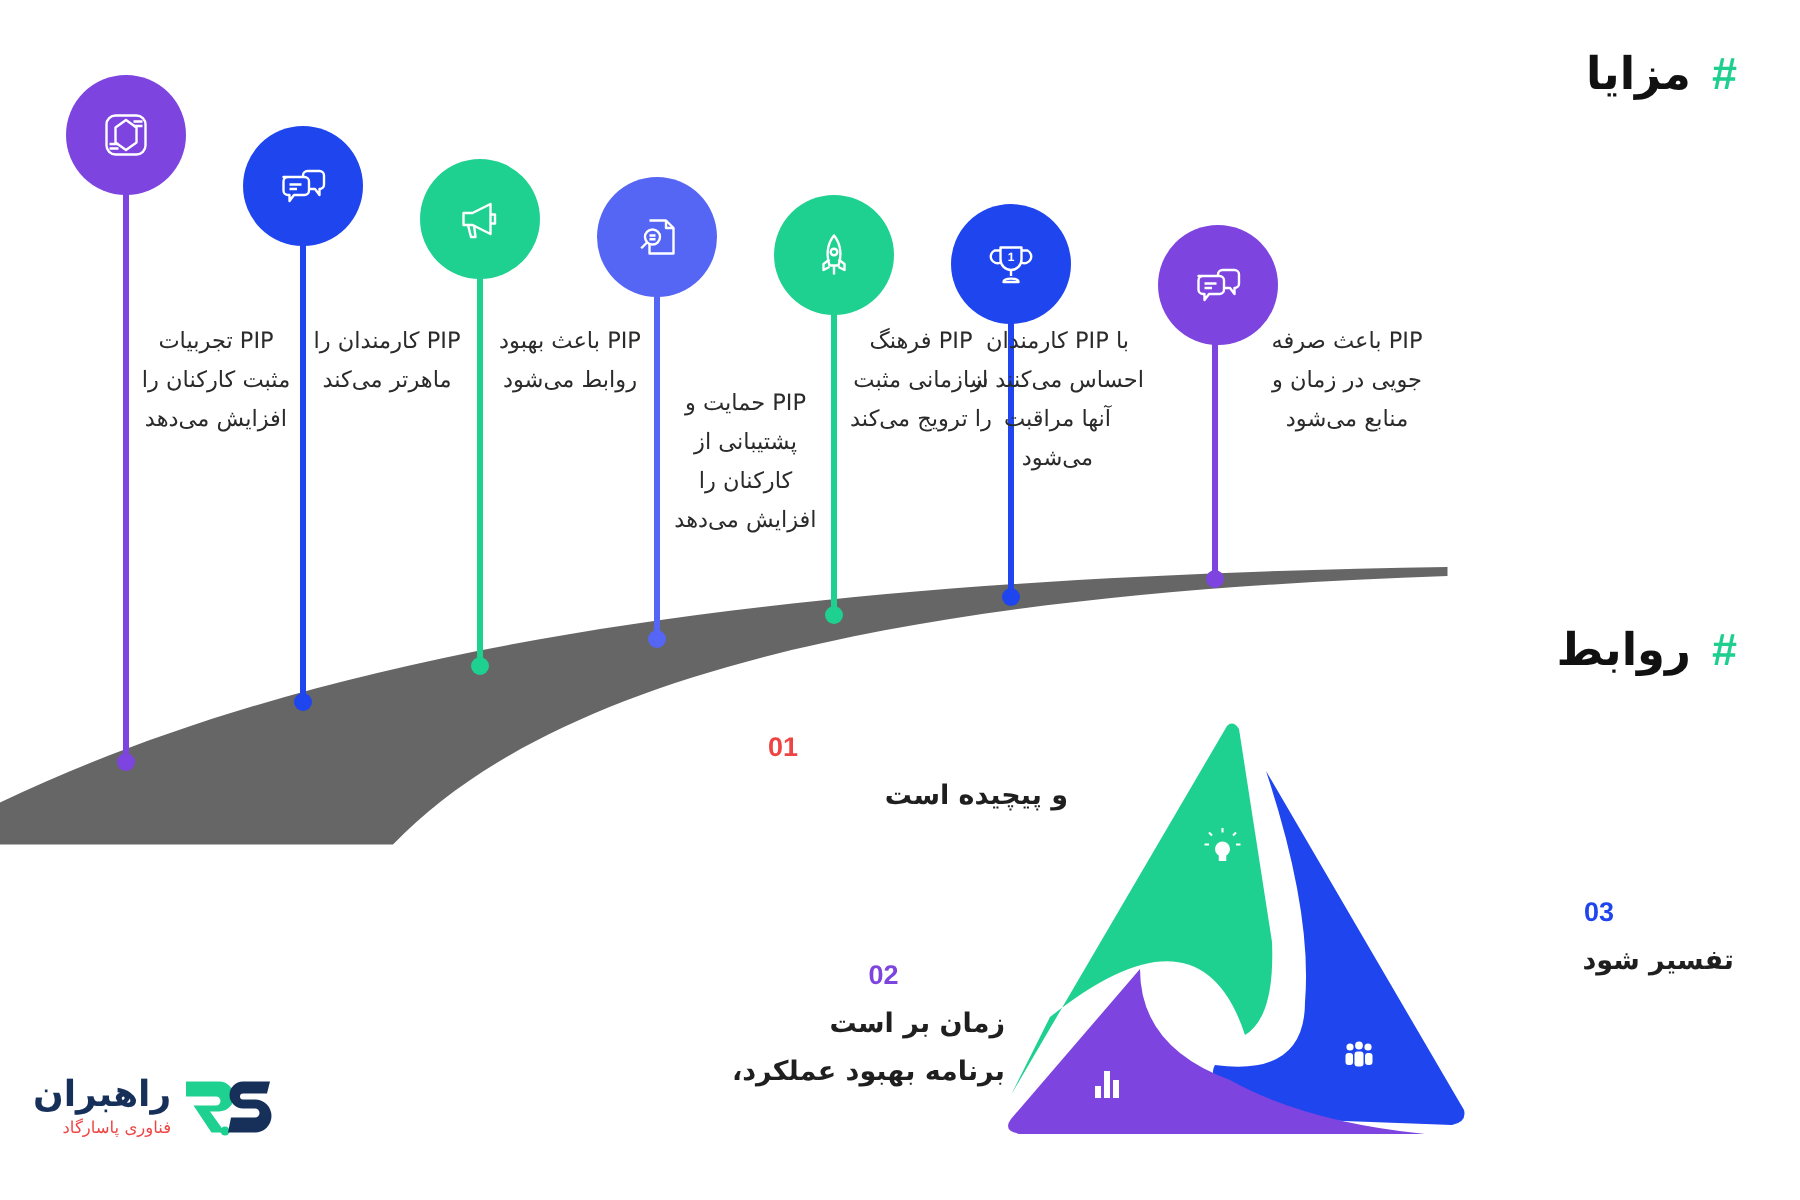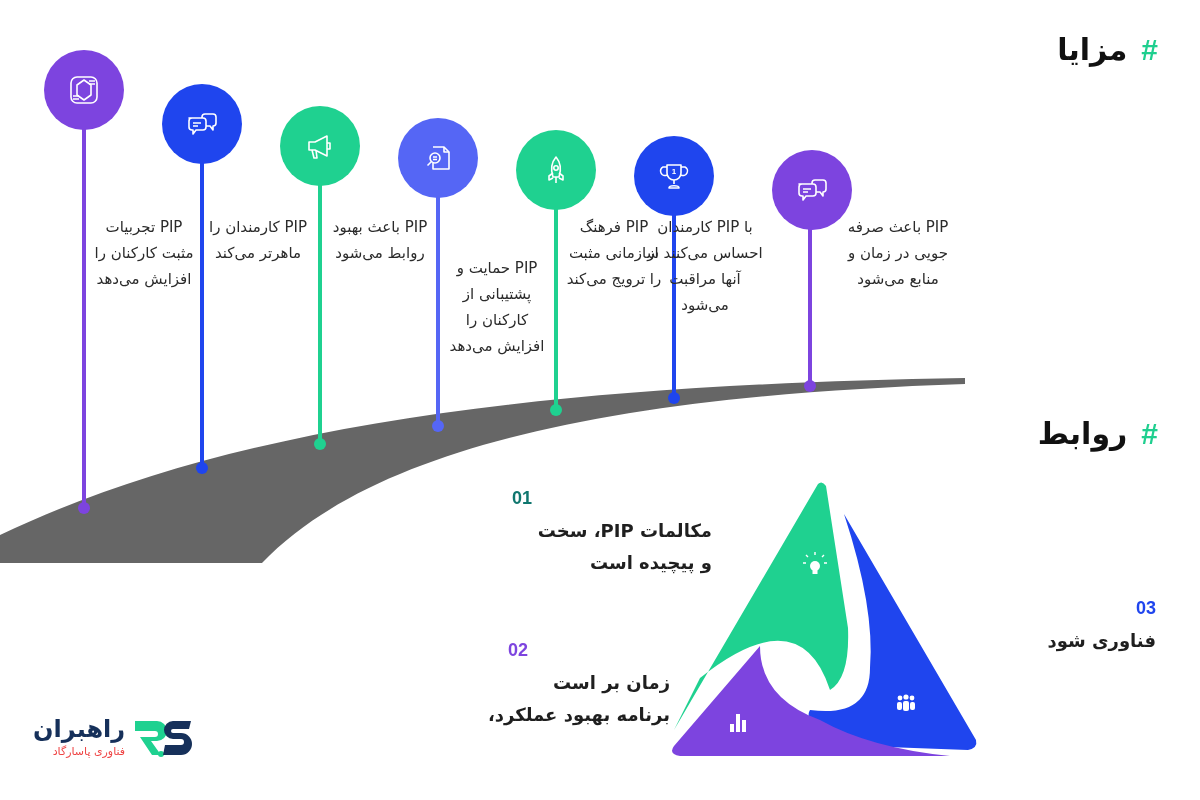--- a/index.html
+++ b/index.html
@@ -27,21 +27,21 @@
       position: absolute; direction: rtl; text-align: center; font-size: 15px;
       line-height: 26px; color: #2b2b2b; width: 110px;
     }
 
     .dis-item { position: absolute; direction: rtl; text-align: right; }
     .dis-item .num { font-family: "Liberation Sans", sans-serif; font-weight: bold; font-size: 18px; margin-bottom: 6px; }
     .dis-item .txt { font-size: 18px; line-height: 32px; color: #1f1f1f; font-weight: bold; }
 
     #tri-svg { position: absolute; left: 660px; top: 478px; width: 330px; height: 280px; }
 
-    .logo { position: absolute; left: 22px; top: 715px; display: flex; align-items: center; gap: 6px; margin-left: 11px; }
+    .logo { position: absolute; left: 22px; top: 715px; display: flex; align-items: center; gap: 6px; }
     .logo .logo-text { direction: rtl; text-align: right; }
     .logo .brand { font-size: 24px; font-weight: bold; color: #16305a; line-height: 28px; }
     .logo .sub { font-size: 11px; color: #ef4444; line-height: 18px; }
   </style>
 </head>
 <body>
 
 <div class="heading" style="right:42px; top:32px;">
   <span class="hash">#</span>
   <span>مزايا</span>
@@ -175,34 +175,33 @@
     <circle cx="-6" cy="-6" r="2.4"></circle>
       <circle cx="0" cy="-7" r="2.6"></circle>
       <circle cx="6" cy="-6" r="2.4"></circle>
     <rect x="-9" y="-2" width="5" height="8" rx="2"></rect>
     <rect x="-3" y="-3" width="6" height="10" rx="2"></rect>
     <rect x="4" y="-2" width="5" height="8" rx="2"></rect>
   </g>
 </svg>
 
 <div class="dis-item" style="right:488px; top:488px; width:200px;">
-  <div class="num" style="color:#0f766e; text-align:left;">01</div>
-  <div class="txt">مکالمات PIP، سخت</div>
+  <div class="num" style="color:#ef4444; text-align:left;">01</div>
   <div class="txt">و پیچیده است</div>
 </div>
 
 <div class="dis-item" style="right:530px; top:640px; width:200px;">
-  <div class="num" style="color:#7d44df; text-align:left; padding-left:38px;">02</div>
+  <div class="num" style="color:#7d44df; text-align:center; padding-left:38px;">02</div>
   <div class="txt">زمان بر است</div>
   <div class="txt">برنامه بهبود عملکرد،</div>
 </div>
 
 <div class="dis-item" style="right:44px; top:598px; width:200px;">
-  <div class="num" style="color:#1f45ee; text-align:right; padding-left:20px;">03</div>
-  <div class="txt">فناوری شود</div>
+  <div class="num" style="color:#1f45ee; text-align:center; padding-left:20px;">03</div>
+  <div class="txt">تفسیر شود</div>
 </div>
 
 <div class="logo">
   <div class="logo-text">
     <div class="brand">راهبران</div>
     <div class="sub">فناوری پاسارگاد</div>
   </div>
   <svg width="64" height="46" viewBox="0 0 64 46">
     <path d="M4 6 h22 a10 10 0 0 1 0 20 h-6 l10 14 h-9 l-12 -18 h15 a3 3 0 0 0 0 -6 h-20 z" fill="#1fd190"></path>
     <circle cx="30" cy="39" r="3" fill="#1fd190"></circle>

